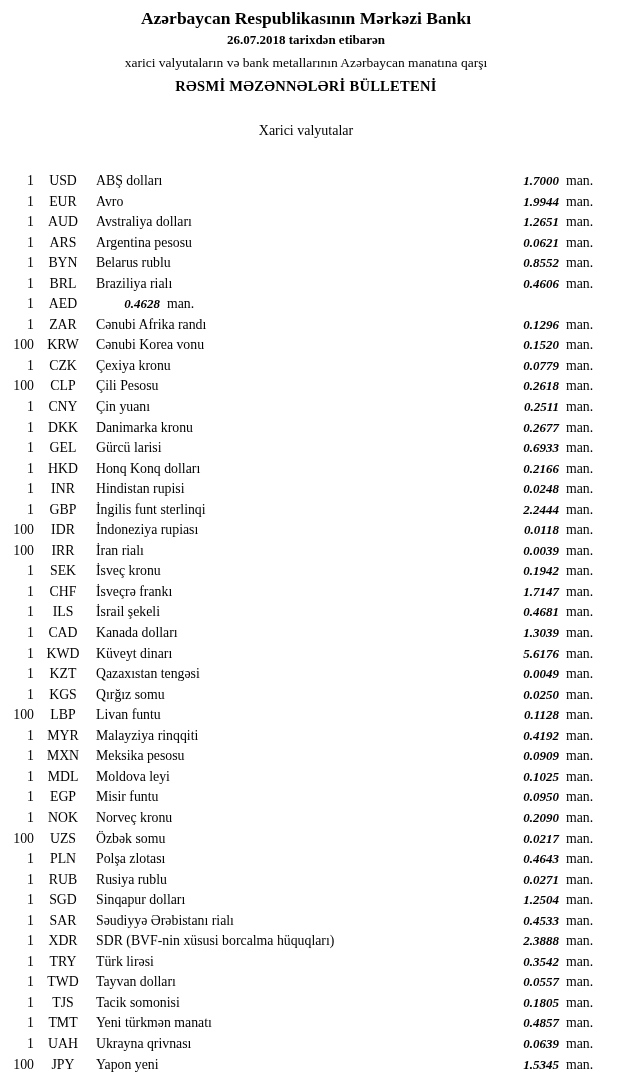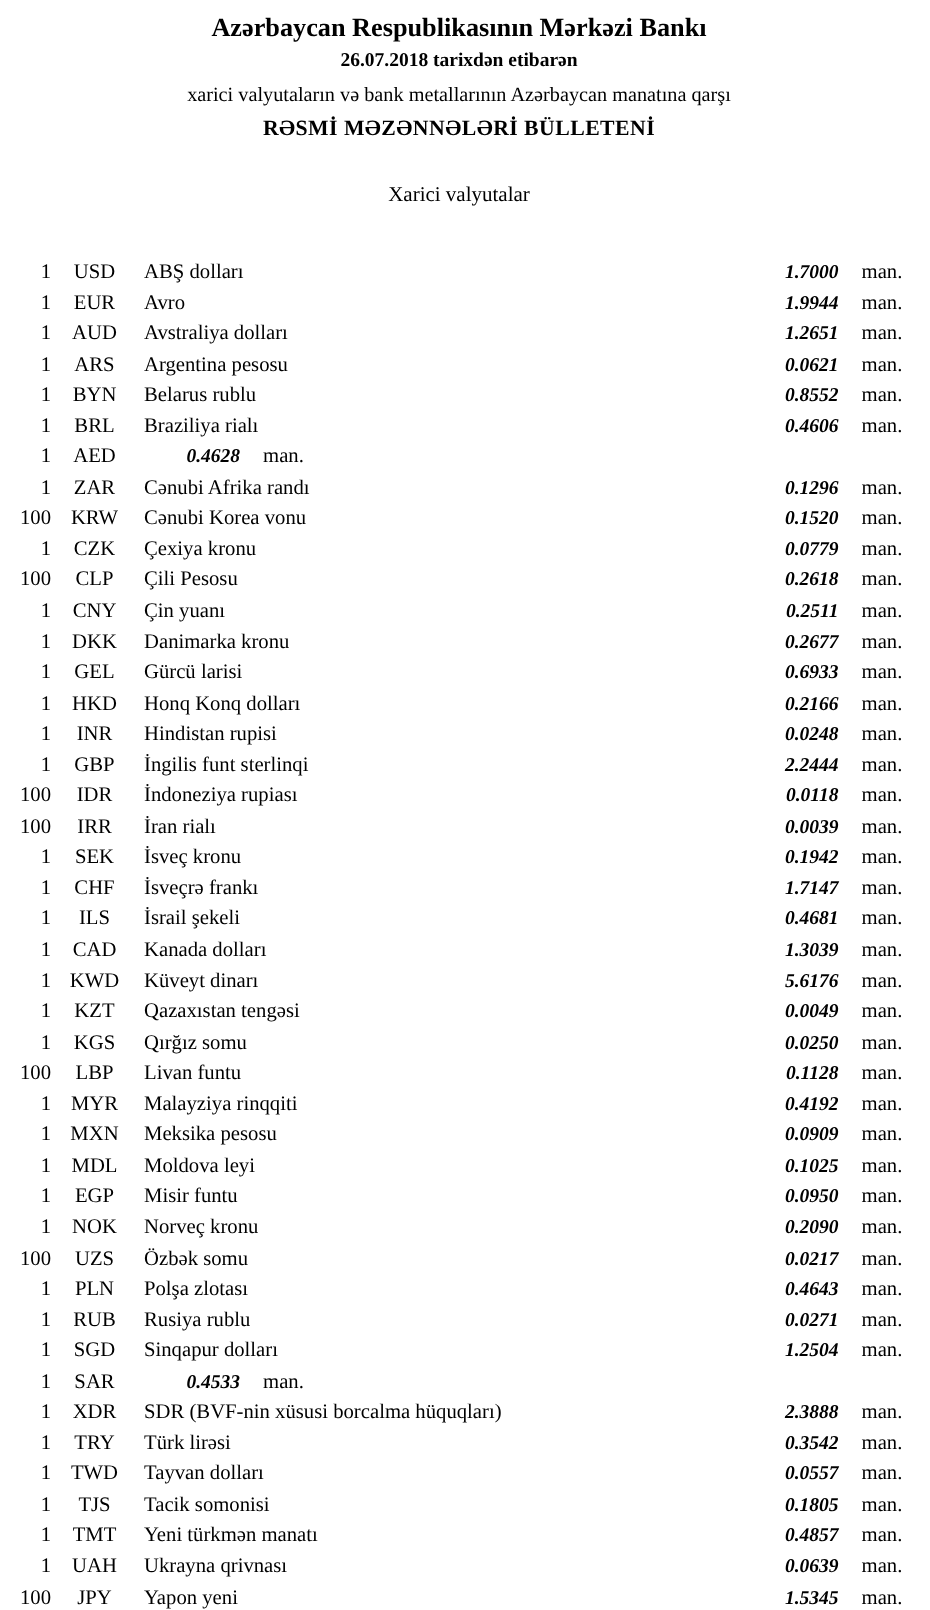--- a/index.html
+++ b/index.html
@@ -80,21 +80,20 @@
     text-align: right;
     font-weight: bold;
     font-style: italic;
     font-size: 13px;
     flex: 0 0 auto;
   }
   .col-unit {
     width: 44px;
     padding-left: 7px;
     flex: 0 0 auto;
-    text-align: center;
   }
 </style>
 </head>
 <body>
 
 <div class="page">
   <div class="bank-title">Azərbaycan Respublikasının Mərkəzi Bankı</div>
   <div class="date-line">26.07.2018 tarixdən etibarən</div>
   <div class="subtitle">xarici valyutaların və bank metallarının Azərbaycan manatına qarşı</div>
   <div class="bulletin-title">RƏSMİ MƏZƏNNƏLƏRİ BÜLLETENİ</div>
@@ -385,20 +384,21 @@
     <span class="col-qty">1</span>
     <span class="col-code">SGD</span>
     <span class="col-name">Sinqapur dolları</span>
     <span class="col-rate">1.2504</span>
     <span class="col-unit">man.</span>
   </div>
 
   <div class="row">
     <span class="col-qty">1</span>
     <span class="col-code">SAR</span>
+    <span class="col-name">Səudiyyə Ərəbistanı rialı</span>
     <span class="col-rate">0.4533</span>
     <span class="col-unit">man.</span>
   </div>
 
   <div class="row">
     <span class="col-qty">1</span>
     <span class="col-code">XDR</span>
     <span class="col-name">SDR (BVF-nin xüsusi borcalma hüquqları)</span>
     <span class="col-rate">2.3888</span>
     <span class="col-unit">man.</span>

